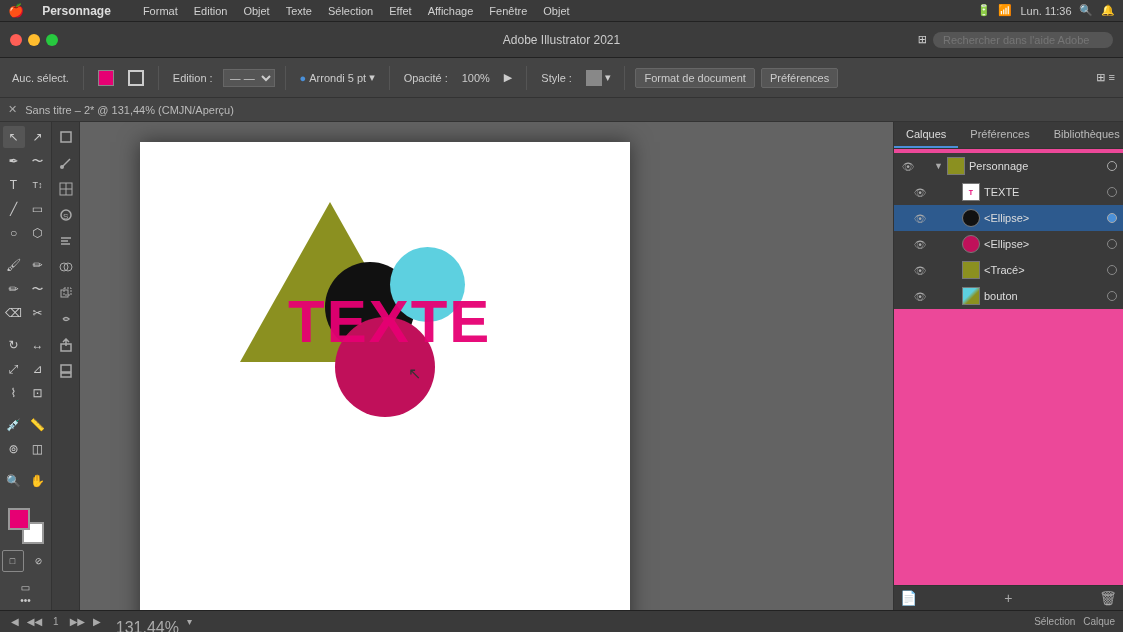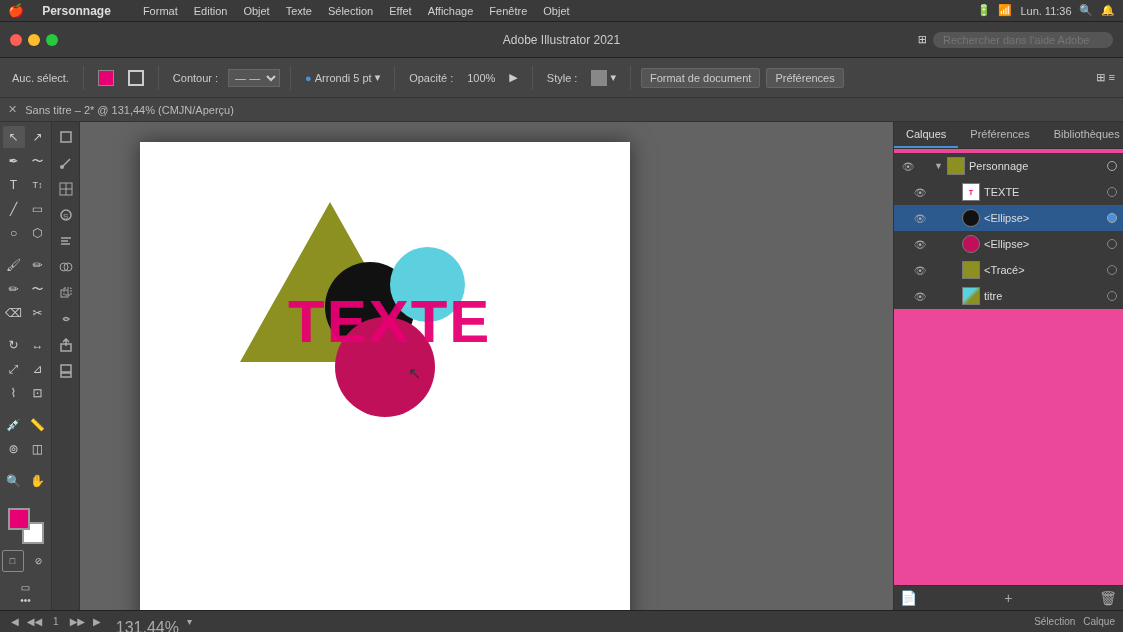--- a/index.html
+++ b/index.html
@@ -207,21 +207,21 @@
 <div class="toolbar">
   <span class="toolbar-item">Auc. sélect.</span>
   <div class="toolbar-separator"></div>
   <div class="toolbar-item">
     <div class="color-swatch" style="background:#e60073;"></div>
   </div>
   <div class="toolbar-item">
     <div class="stroke-swatch"></div>
   </div>
   <div class="toolbar-separator"></div>
-  <span class="toolbar-item">Contour :</span>
+  <span class="toolbar-item">Edition :</span>
   <select style="background:#555;border:1px solid #666;color:#ccc;font-size:11px;padding:1px 2px;">
     <option>— —</option>
   </select>
   <div class="toolbar-separator"></div>
   <div class="toolbar-item">
     <span style="color:#4a90d9;">●</span>
     <span>Arrondi 5 pt</span>
     <span>▾</span>
   </div>
   <div class="toolbar-separator"></div>
@@ -474,21 +474,21 @@
         <div class="layer-circle"></div>
       </div>
 
       <div class="layer-row layer-indent1" style="background:#3a3a3a;">
         <div class="layer-vis">
           <span class="eye-icon">👁</span>
         </div>
         <div style="width:10px;"></div>
         <span style="width:12px;font-size:9px;"></span>
         <div class="layer-thumbnail" style="width:18px;height:18px;border:1px solid #777;background:linear-gradient(135deg,#5dd0e0 40%,#8b9020 60%);"></div>
-        <span class="layer-name">titre</span>
+        <span class="layer-name">bouton</span>
         <div class="layer-circle"></div>
       </div>
 
     </div>
 
     <div style="display:flex;justify-content:space-between;padding:4px 6px;border-top:1px solid #333;background:#3a3a3a;">
       <button style="background:none;border:none;color:#aaa;cursor:pointer;font-size:14px;" title="Nouveau calque">📄</button>
       <button style="background:none;border:none;color:#aaa;cursor:pointer;font-size:14px;" title="Nouveau calque">+</button>
       <button style="background:none;border:none;color:#aaa;cursor:pointer;font-size:14px;" title="Supprimer">🗑</button>
     </div>

